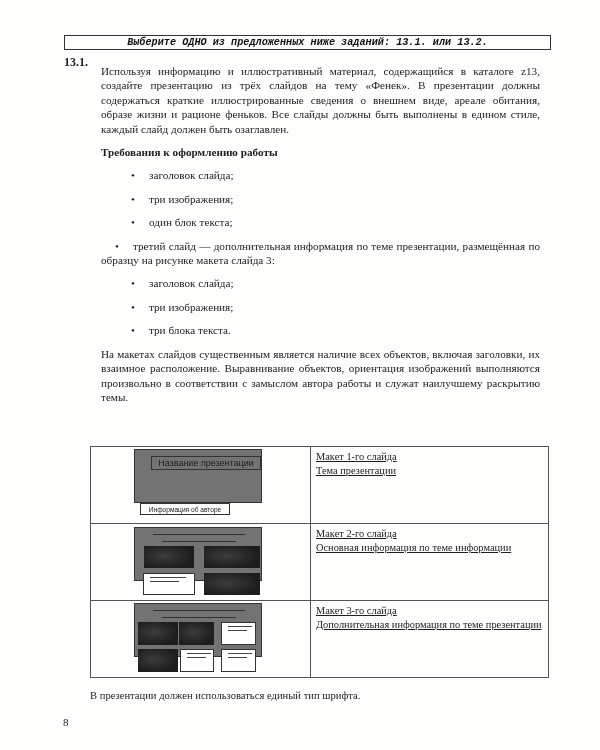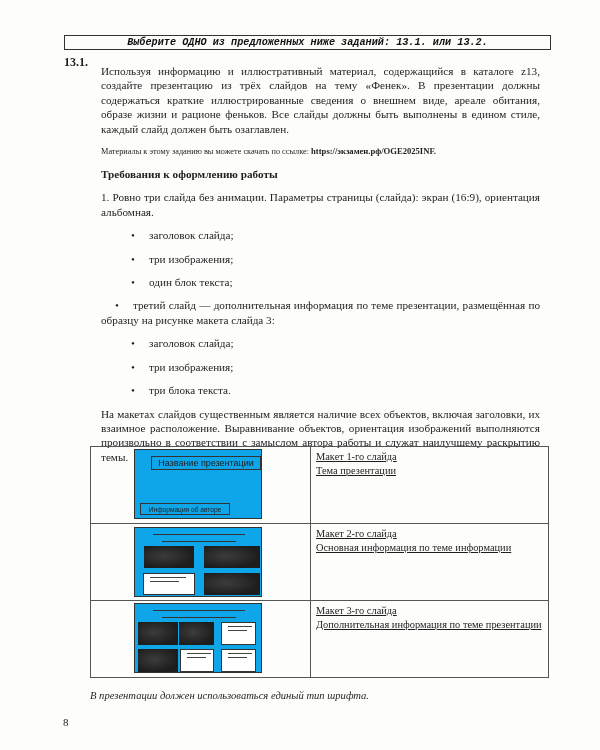--- a/index.html
+++ b/index.html
@@ -31,53 +31,51 @@
 
   table.layouts {
     position:absolute; left:90px; top:446px; width:459px; border-collapse:collapse;
   }
   table.layouts td { border:1px solid #555; vertical-align:top; padding:0; }
   td.mock-cell { width:219px; height:76px; position:relative; }
   td.desc-cell { padding:3px 0 0 5px !important; font-size:10.4px; line-height:13.5px;text-decoration:underline; }
   .desc-cell div { margin:0; }
 
   .slide {
-    position:absolute; left:43px; top:2px; width:128px; height:70px;
-    border:1px solid #333; background:#0ea5e9; box-sizing:border-box;text-decoration:underline;
+    position:absolute; left:43px; top:2px; width:128px; height:54px;
+    border:1px solid #333; background:#737373; box-sizing:border-box;text-decoration:underline;
   }
   .s1-title {
     position:absolute; left:17px; top:6px; width:110px; height:14px; border:1px solid #333;
     font-family:"Liberation Sans", "DejaVu Sans", sans-serif; font-size:9px; line-height:13px;
     text-align:center; box-sizing:border-box; white-space:nowrap; left:16px;
   }
   .s1-author {
     position:absolute; left:5px; top:53px; width:90px; height:12px; border:1px solid #333;
     font-family:"Liberation Sans", "DejaVu Sans", sans-serif; font-size:6.6px; line-height:11px;
     text-align:center; box-sizing:border-box; white-space:nowrap;
   }
   .hl { position:absolute; height:1.2px; background:#333; }
   .img { position:absolute; background:#262626; background-image:radial-gradient(ellipse at 40% 45%, #3c3c3c 0%, #1d1d1d 70%); }
   .txtbox { position:absolute; border:1px solid #333; background:#fff; box-sizing:border-box; }
   .txtbox .l { position:absolute; left:6px; height:1px; background:#444; }
 
-  .footer-text { position:absolute; left:90px; top:689px; font-size:10.6px; line-height:14px;font-style:italic; }
+  .footer-text { position:absolute; left:90px; top:689px; font-size:10.6px; line-height:14px; }
   .page-num { position:absolute; left:63px; top:716px; font-size:11px; }
 </style>
 </head>
 <body>
 
 <div class="header-box">Выберите ОДНО из предложенных ниже заданий: 13.1. или 13.2.</div>
 
 <div class="task-num">13.1.</div>
 
 <div class="body-block">
   <p>Используя информацию и иллюстративный материал, содержащийся в каталоге z13, создайте презентацию из трёх слайдов на тему «Фенек». В презентации должны содержаться краткие иллюстрированные сведения о внешнем виде, ареале обитания, образе жизни и рационе феньков. Все слайды должны быть выполнены в едином стиле, каждый слайд должен быть озаглавлен.</p>
-  <p class="small"><span>Материалы к этому заданию вы можете скачать по ссылке: </span><b>https://экзамен.рф/OGE2025INF.</b></p>
   <p class="bold-head">Требования к оформлению работы</p>
-  <p>1. Ровно три слайда без анимации. Параметры страницы (слайда): экран (16:9), ориентация альбомная.</p>
   <p class="bullet2"><span class="dot">•</span><span>заголовок слайда;</span></p>
   <p class="bullet2"><span class="dot">•</span><span>три изображения;</span></p>
   <p class="bullet2"><span class="dot">•</span><span>один блок текста;</span></p>
   <p class="bullet1"><span class="dot">•</span><span>третий слайд — дополнительная информация по теме презентации, размещённая по образцу на рисунке макета слайда 3:</span></p>
   <p class="bullet2"><span class="dot">•</span><span>заголовок слайда;</span></p>
   <p class="bullet2"><span class="dot">•</span><span>три изображения;</span></p>
   <p class="bullet2"><span class="dot">•</span><span>три блока текста.</span></p>
   <p>На макетах слайдов существенным является наличие всех объектов, включая заголовки, их взаимное расположение. Выравнивание объектов, ориентация изображений выполняются произвольно в соответствии с замыслом автора работы и служат наилучшему раскрытию темы.</p>
 </div>
 

